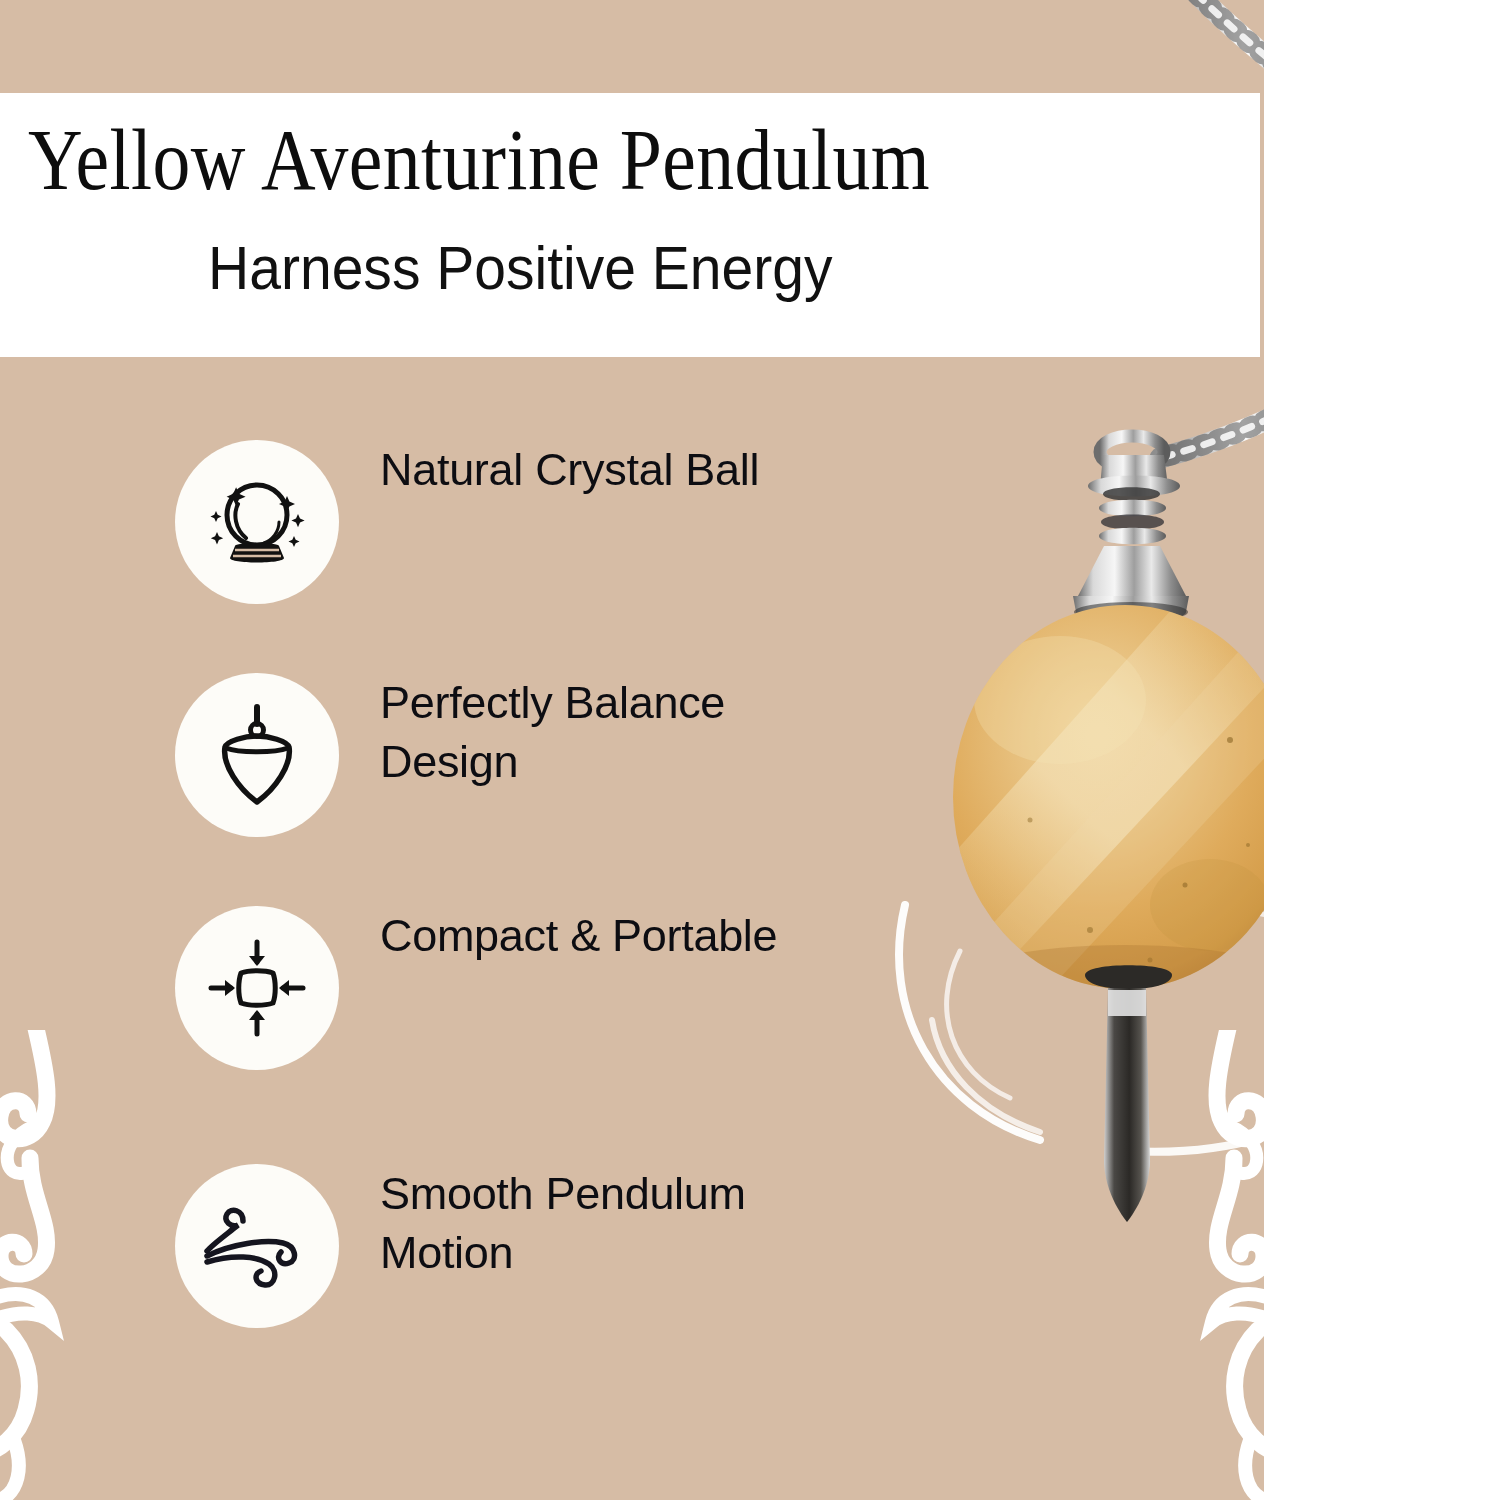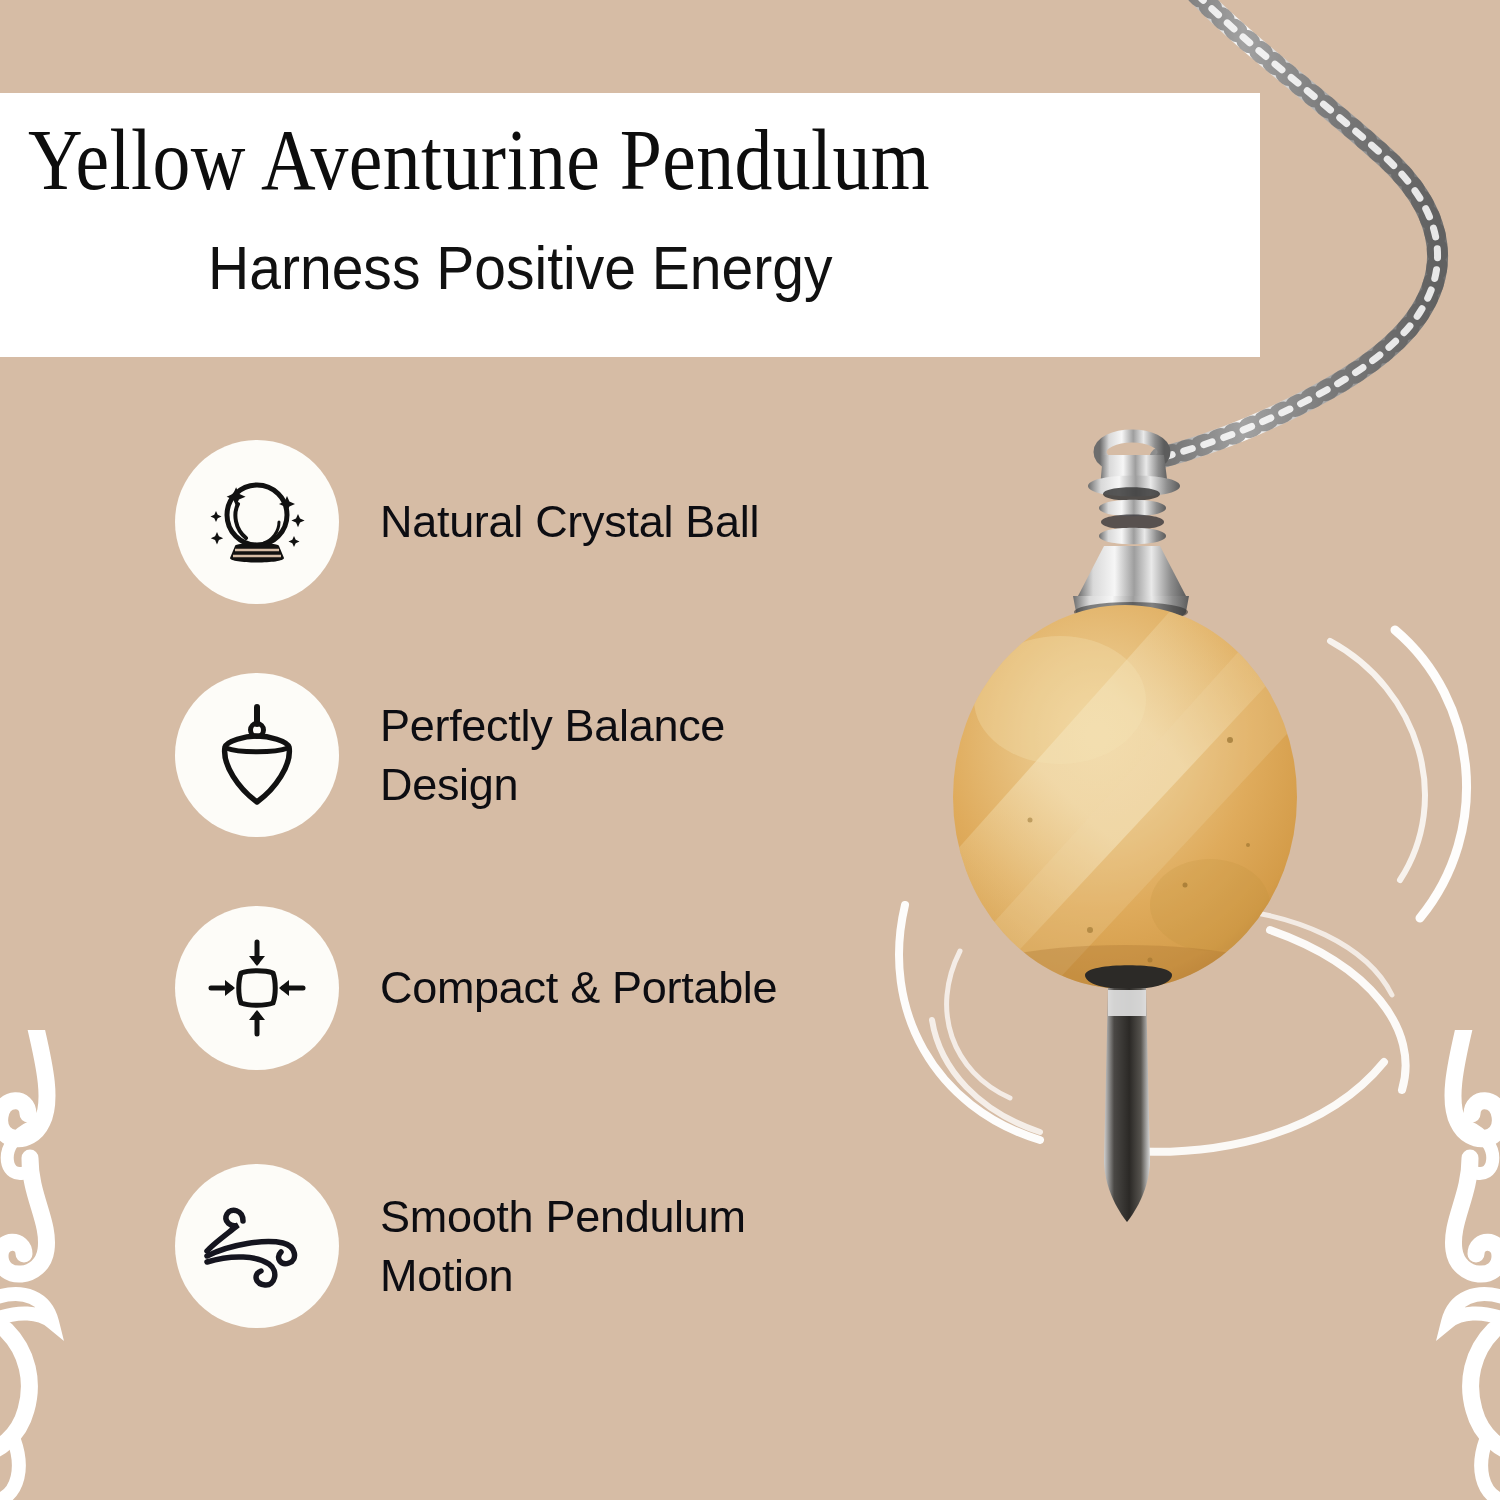--- a/index.html
+++ b/index.html
@@ -2,21 +2,21 @@
 <html><head>
 <meta charset="utf-8">
 <style>
   html, body {
     margin: 0;
     padding: 0;
     background: #ffffff;
   }
   #poster {
     position: relative;
-    width: 1500px;
+    width: 1264px;
     height: 1500px;
     overflow: hidden;
     background: #d6bca5;
     font-family: "Liberation Sans", sans-serif;
   }
 
   
   #title-banner {
     position: absolute;
     left: 0;
@@ -56,21 +56,20 @@
   #features {
     position: absolute;
     left: 175px;
     top: 440px;
     width: 760px;
     z-index: 5;
   }
   .feature-row {
     position: absolute;
     display: flex;
-    align-items: center;
     width: 760px;
   }
   .feature-row.r0 { top: 0px; }
   .feature-row.r1 { top: 233px; }
   .feature-row.r2 { top: 466px; }
   .feature-row.r3 { top: 724px; }
 
   .icon-circle {
     flex: 0 0 auto;
     width: 164px;

